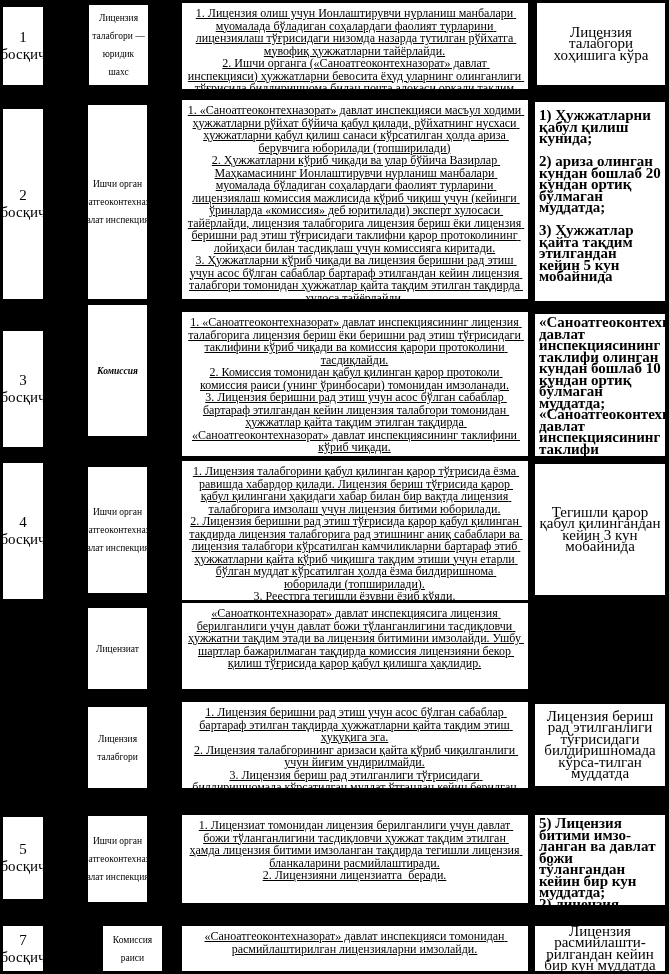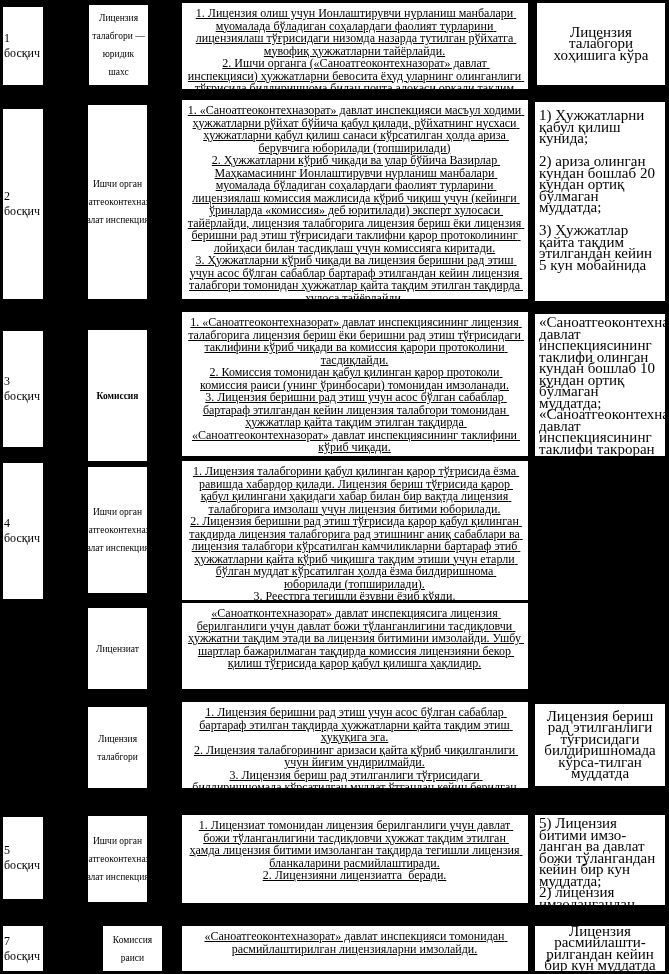--- a/index.html
+++ b/index.html
@@ -14,37 +14,37 @@
   .cell{
     position:absolute;
     background:#fff;
     border:1px solid #000;
     box-sizing:border-box;
     overflow:hidden;
     white-space:pre-wrap;
   }
   .stage{
     display:flex;align-items:center;justify-content:center;
-    font-size:12px;text-align:left;padding:1px;
+    font-size:15px;text-align:center;padding:1px;
   }
   .actor{
     display:flex;align-items:center;justify-content:center;
     font-size:9.5px;line-height:18px;text-align:center;padding:2px 3px;
   }
   .actor.bold{font-weight:bold;}
   .action{
     font-size:12px;line-height:12.5px;text-align:center;padding:4px 6px 2px 5px;text-decoration:underline;
   }
   .timing{
     font-size:15px;line-height:11.5px;padding:3px 4px;
   }
   .timing.center{
     display:flex;align-items:center;justify-content:center;text-align:center;
   }
-  .timing.lefttop{text-align:left;}
+  .timing.lefttop{text-align:left;font-weight:bold;}
 </style>
 </head>
 <body>
 
 <div id="canvas">
 
   <div class="cell stage" style="left:2px;  top:6px;  width:42px; height:80px;">1 босқич</div>
   <div class="cell actor" style="left:88px; top:4px;  width:61px; height:82px;">Лицензия талабгори — юридик шахс</div>
   <div class="cell action" style="left:181px;top:2px;  width:348px;height:88px;">1. Лицензия олиш учун Ионлаштирувчи нурланиш манбалари муомалада бўладиган соҳалардаги фаолият турларини лицензиялаш тўғрисидаги низомда назарда тутилган рўйхатга мувофиқ ҳужжатларни тайёрлайди.
 2. Ишчи органга («Саноатгеоконтехназорат» давлат инспекцияси) ҳужжатларни бевосита ёхуд уларнинг олинганлиги тўғрисида билдиришнома билан почта алоқаси орқали тақдим этади.</div>
@@ -55,32 +55,33 @@
   <div class="cell action" style="left:181px;top:99px; width:348px;height:201px;">1. «Саноатгеоконтехназорат» давлат инспекцияси масъул ходими ҳужжатларни рўйхат бўйича қабул қилади, рўйхатнинг нусхаси ҳужжатларни қабул қилиш санаси кўрсатилган ҳолда ариза берувчига юборилади (топширилади)
 2. Ҳужжатларни кўриб чиқади ва улар бўйича Вазирлар Маҳкамасининг Ионлаштирувчи нурланиш манбалари муомалада бўладиган соҳалардаги фаолият турларини лицензиялаш комиссия мажлисида кўриб чиқиш учун (кейинги ўринларда «комиссия» деб юритилади) эксперт хулосаси тайёрлайди, лицензия талабгорига лицензия бериш ёки лицензия беришни рад этиш тўғрисидаги таклифни қарор протоколининг лойиҳаси билан тасдиқлаш учун комиссияга киритади.
 3. Ҳужжатларни кўриб чиқади ва лицензия беришни рад этиш учун асос бўлган сабаблар бартараф этилгандан кейин лицензия талабгори томонидан ҳужжатлар қайта тақдим этилган тақдирда хулоса тайёрлайди.</div>
   <div class="cell timing lefttop" style="left:534px;top:101px;width:132px;height:201px;padding-top:8px;">1) Ҳужжатларни қабул қилиш кунида;
 
 2) ариза олинган кундан бошлаб 20 кундан ортиқ бўлмаган муддатда;
 
 3) Ҳужжатлар қайта тақдим этилгандан кейин 5 кун мобайнида</div>
 
   <div class="cell stage" style="left:2px;  top:330px;width:42px; height:118px;">3 босқич</div>
-  <div class="cell actor bold" style="left:87px;top:329px;width:61px;height:133px;">Комиссия</div>
+  <div class="cell actor bold" style="left:87px;top:304px;width:61px;height:133px;font-style:italic;">Комиссия</div>
   <div class="cell action" style="left:181px;top:311px;width:348px;height:146px;">1. «Саноатгеоконтехназорат» давлат инспекциясининг лицензия талабгорига лицензия бериш ёки беришни рад этиш тўғрисидаги таклифини кўриб чиқади ва комиссия қарори протоколини тасдиқлайди.
 2. Комиссия томонидан қабул қилинган қарор протоколи комиссия раиси (унинг ўринбосари) томонидан имзоланади.
 3. Лицензия беришни рад этиш учун асос бўлган сабаблар бартараф этилгандан кейин лицензия талабгори томонидан ҳужжатлар қайта тақдим этилган тақдирда «Саноатгеоконтехназорат» давлат инспекциясининг таклифини кўриб чиқади.</div>
   <div class="cell timing lefttop" style="left:534px;top:313px;width:132px;height:144px;">«Саноатгеоконтехназорат» давлат инспекциясининг таклифи олинган кундан бошлаб 10 кундан ортиқ бўлмаган муддатда;
 «Саноатгеоконтехназорат» давлат инспекциясининг таклифи такроран киритилгандан кейин 5 кун мобайнида</div>
 
   <div class="cell stage" style="left:2px;  top:462px;width:42px; height:138px;">4 босқич</div>
   <div class="cell actor" style="left:87px; top:466px;width:61px; height:128px;">Ишчи орган «Саноатгеоконтехназорат» давлат инспекцияси</div>
   <div class="cell action" style="left:181px;top:460px;width:348px;height:141px;">1. Лицензия талабгорини қабул қилинган қарор тўғрисида ёзма равишда хабардор қилади. Лицензия бериш тўғрисида қарор қабул қилингани ҳақидаги хабар билан бир вақтда лицензия талабгорига имзолаш учун лицензия битими юборилади.
 2. Лицензия беришни рад этиш тўғрисида қарор қабул қилинган тақдирда лицензия талабгорига рад этишнинг аниқ сабаблари ва лицензия талабгори кўрсатилган камчиликларни бартараф этиб ҳужжатларни қайта кўриб чиқишга тақдим этиши учун етарли бўлган муддат кўрсатилган ҳолда ёзма билдиришнома юборилади (топширилади).
 3. Реестрга тегишли ёзувни ёзиб қўяди.</div>
+  <div class="cell timing center" style="left:534px;top:463px;width:132px;height:133px;">Тегишли қарор қабул қилингандан кейин 3 кун мобайнида</div>
 
 
   <div class="cell actor" style="left:87px; top:607px;width:61px; height:83px;">Лицензиат</div>
   <div class="cell action" style="left:181px;top:602px;width:348px;height:88px;">«Саноатконтехназорат» давлат инспекциясига лицензия берилганлиги учун давлат божи тўланганлигини тасдиқловчи ҳужжатни тақдим этади ва лицензия битимини имзолайди. Ушбу шартлар бажарилмаган тақдирда комиссия лицензияни бекор қилиш тўғрисида қарор қабул қилишга ҳақлидир.</div>
 
   <div class="cell actor" style="left:87px; top:706px;width:61px; height:83px;">Лицензия талабгори</div>
   <div class="cell action" style="left:181px;top:701px;width:348px;height:88px;">1. Лицензия беришни рад этиш учун асос бўлган сабаблар бартараф этилган тақдирда ҳужжатларни қайта тақдим этиш ҳуқуқига эга.
 2. Лицензия талабгорининг аризаси қайта кўриб чиқилганлиги учун йиғим ундирилмайди.
 3. Лицензия бериш рад этилганлиги тўғрисидаги билдиришномада кўрсатилган муддат ўтгандан кейин берилган ариза янгидан берилган ариза ҳисобланади.</div>
   <div class="cell timing center" style="left:534px;top:703px;width:132px;height:84px;">Лицензия бериш рад этилганлиги тўғрисидаги билдиришномада кўрса-тилган муддатда</div>

